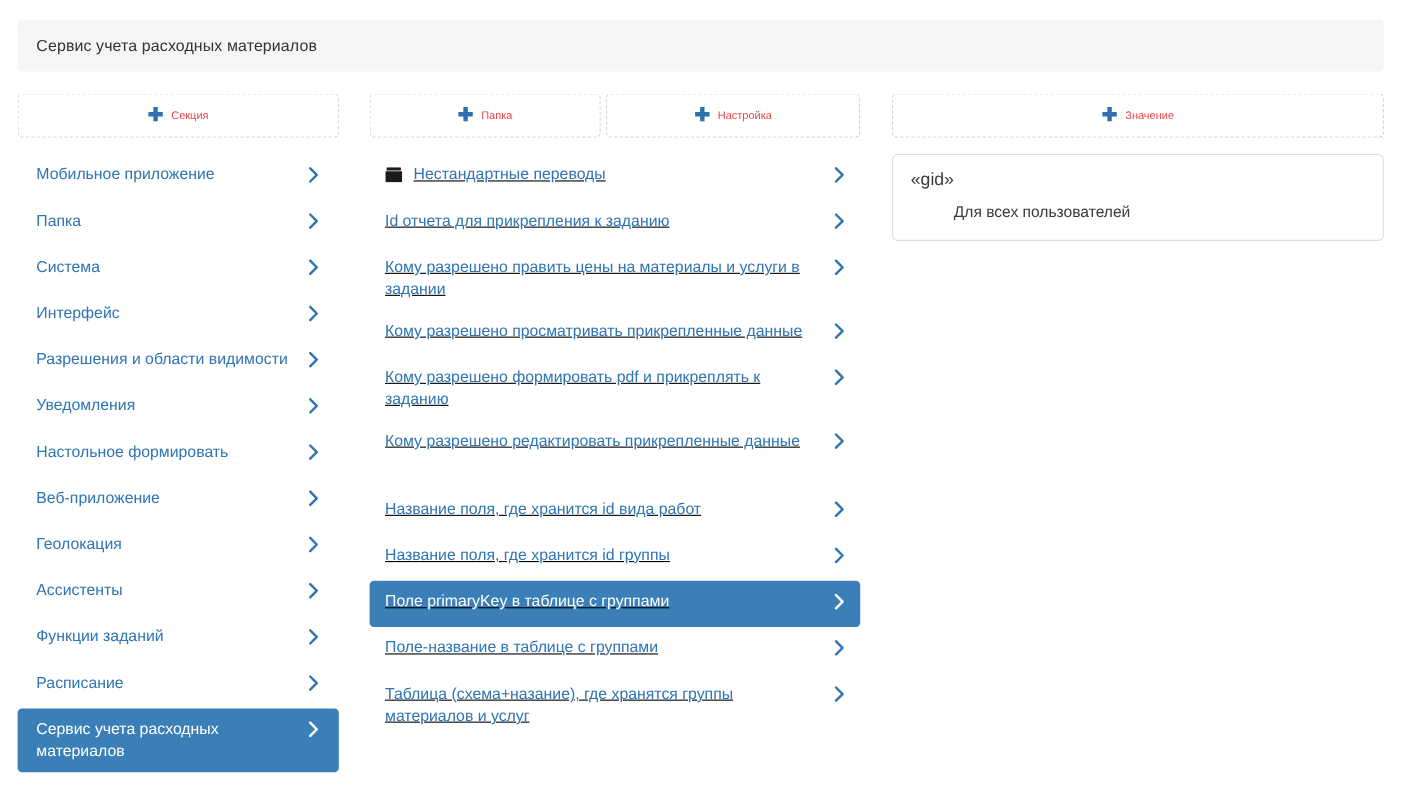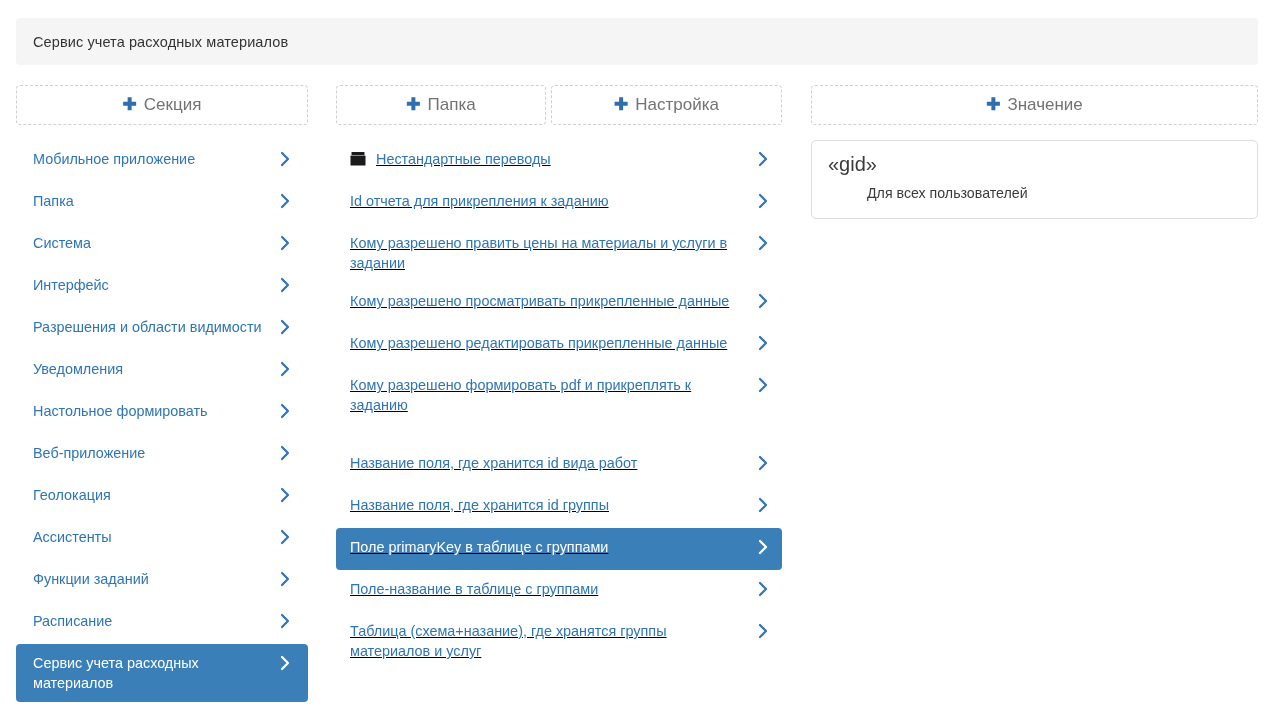--- a/index.html
+++ b/index.html
@@ -52,22 +52,22 @@
   }
   .add-btn .plus {
     color: #2f6fab;
     font-size: 17px;
     font-weight: bold;
     line-height: 1;
     position: relative;
     top: -1px;
   }
   .add-btn .lbl {
-    color: #737373;
-    font-size: 17px;
+    color: #ef4444;
+    font-size: 10px;
   }
 
   
   .row {
     position: relative;
     display: flex;
     align-items: flex-start;
     padding: 9px 14px 9px 17px;
     border-radius: 4px;
     cursor: pointer;
@@ -111,21 +111,21 @@
   .group-gap { height: 20px; }
 
   
   .value-card {
     border: 1px solid #dddddd;
     border-radius: 5px;
     background: #fff;
     padding: 12px 16px 15px 16px;
   }
   .value-card .v-title {
-    font-size: 20px;
+    font-size: 16px;
     color: #3a3a3a;
     line-height: 22px;
     margin-bottom: 8px;
   }
   .value-card .v-sub {
     font-size: 14.2px;
     color: #3a3a3a;
     line-height: 20px;
     margin-left: 39px;
   }
@@ -305,29 +305,29 @@
       </div>
       <div class="row">
         <span class="rowtext">Кому разрешено просматривать прикрепленные данные</span>
         <span class="chev">
           <svg width="11" height="16" viewBox="0 0 11 16" fill="none">
             <path d="M2 2 L8 8 L2 14" stroke-width="2.2" stroke-linecap="round" stroke-linejoin="round" fill="none"></path>
           </svg>
         </span>
       </div>
       <div class="row">
+        <span class="rowtext">Кому разрешено формировать pdf и прикреплять к заданию</span>
+        <span class="chev">
+          <svg width="11" height="16" viewBox="0 0 11 16" fill="none">
+            <path d="M2 2 L8 8 L2 14" stroke-width="2.2" stroke-linecap="round" stroke-linejoin="round" fill="none"></path>
+          </svg>
+        </span>
+      </div>
+      <div class="row">
         <span class="rowtext">Кому разрешено редактировать прикрепленные данные</span>
-        <span class="chev">
-          <svg width="11" height="16" viewBox="0 0 11 16" fill="none">
-            <path d="M2 2 L8 8 L2 14" stroke-width="2.2" stroke-linecap="round" stroke-linejoin="round" fill="none"></path>
-          </svg>
-        </span>
-      </div>
-      <div class="row">
-        <span class="rowtext">Кому разрешено формировать pdf и прикреплять к заданию</span>
         <span class="chev">
           <svg width="11" height="16" viewBox="0 0 11 16" fill="none">
             <path d="M2 2 L8 8 L2 14" stroke-width="2.2" stroke-linecap="round" stroke-linejoin="round" fill="none"></path>
           </svg>
         </span>
       </div>
       <div class="group-gap"></div>
       <div class="row">
         <span class="rowtext">Название поля, где хранится id вида работ</span>
         <span class="chev">

